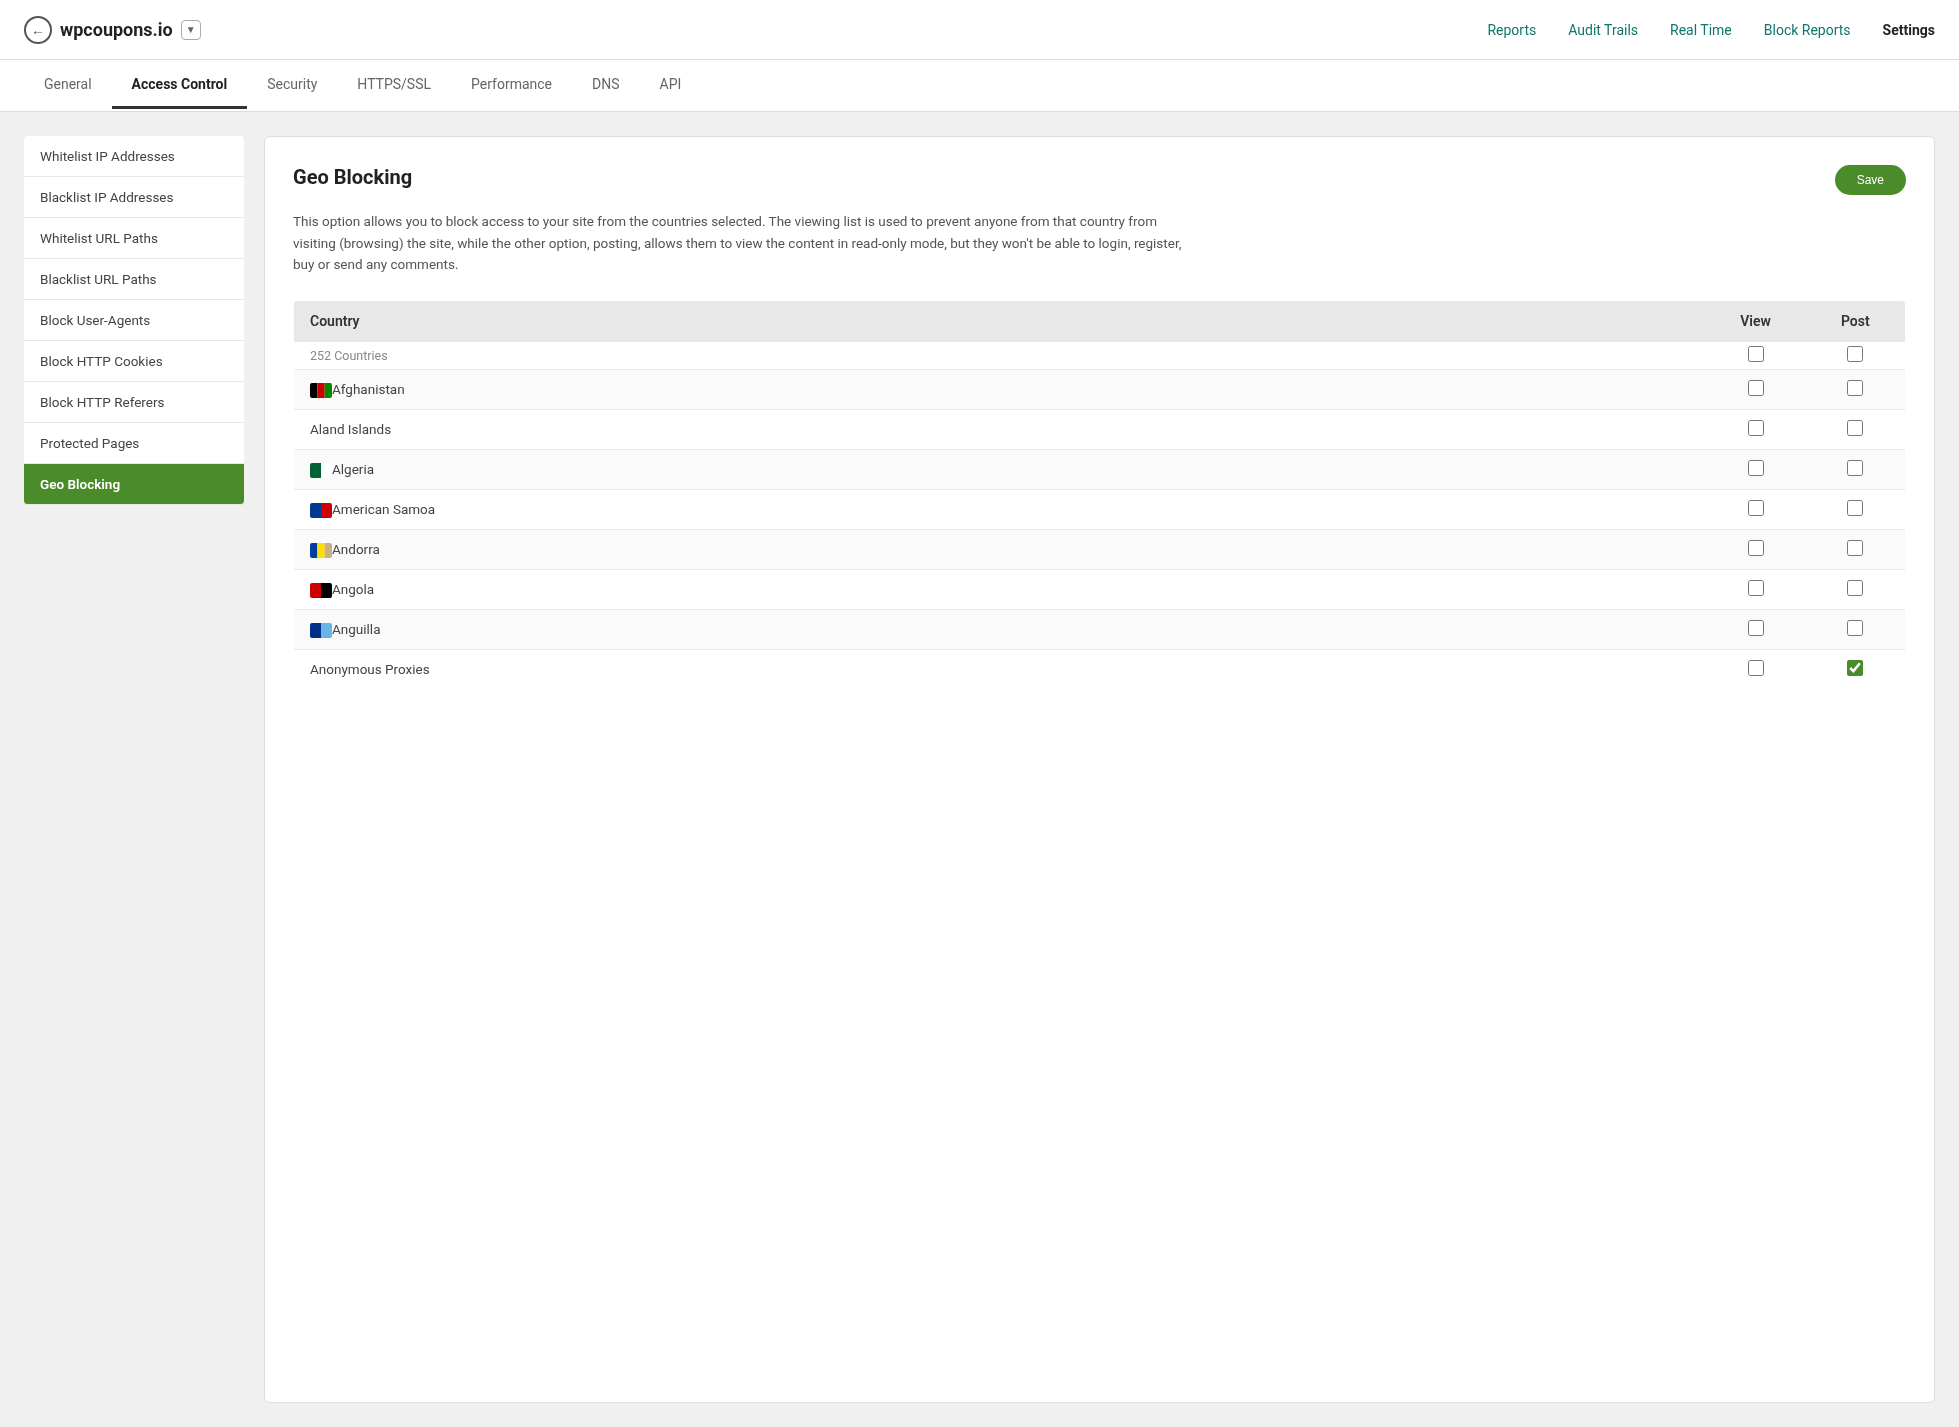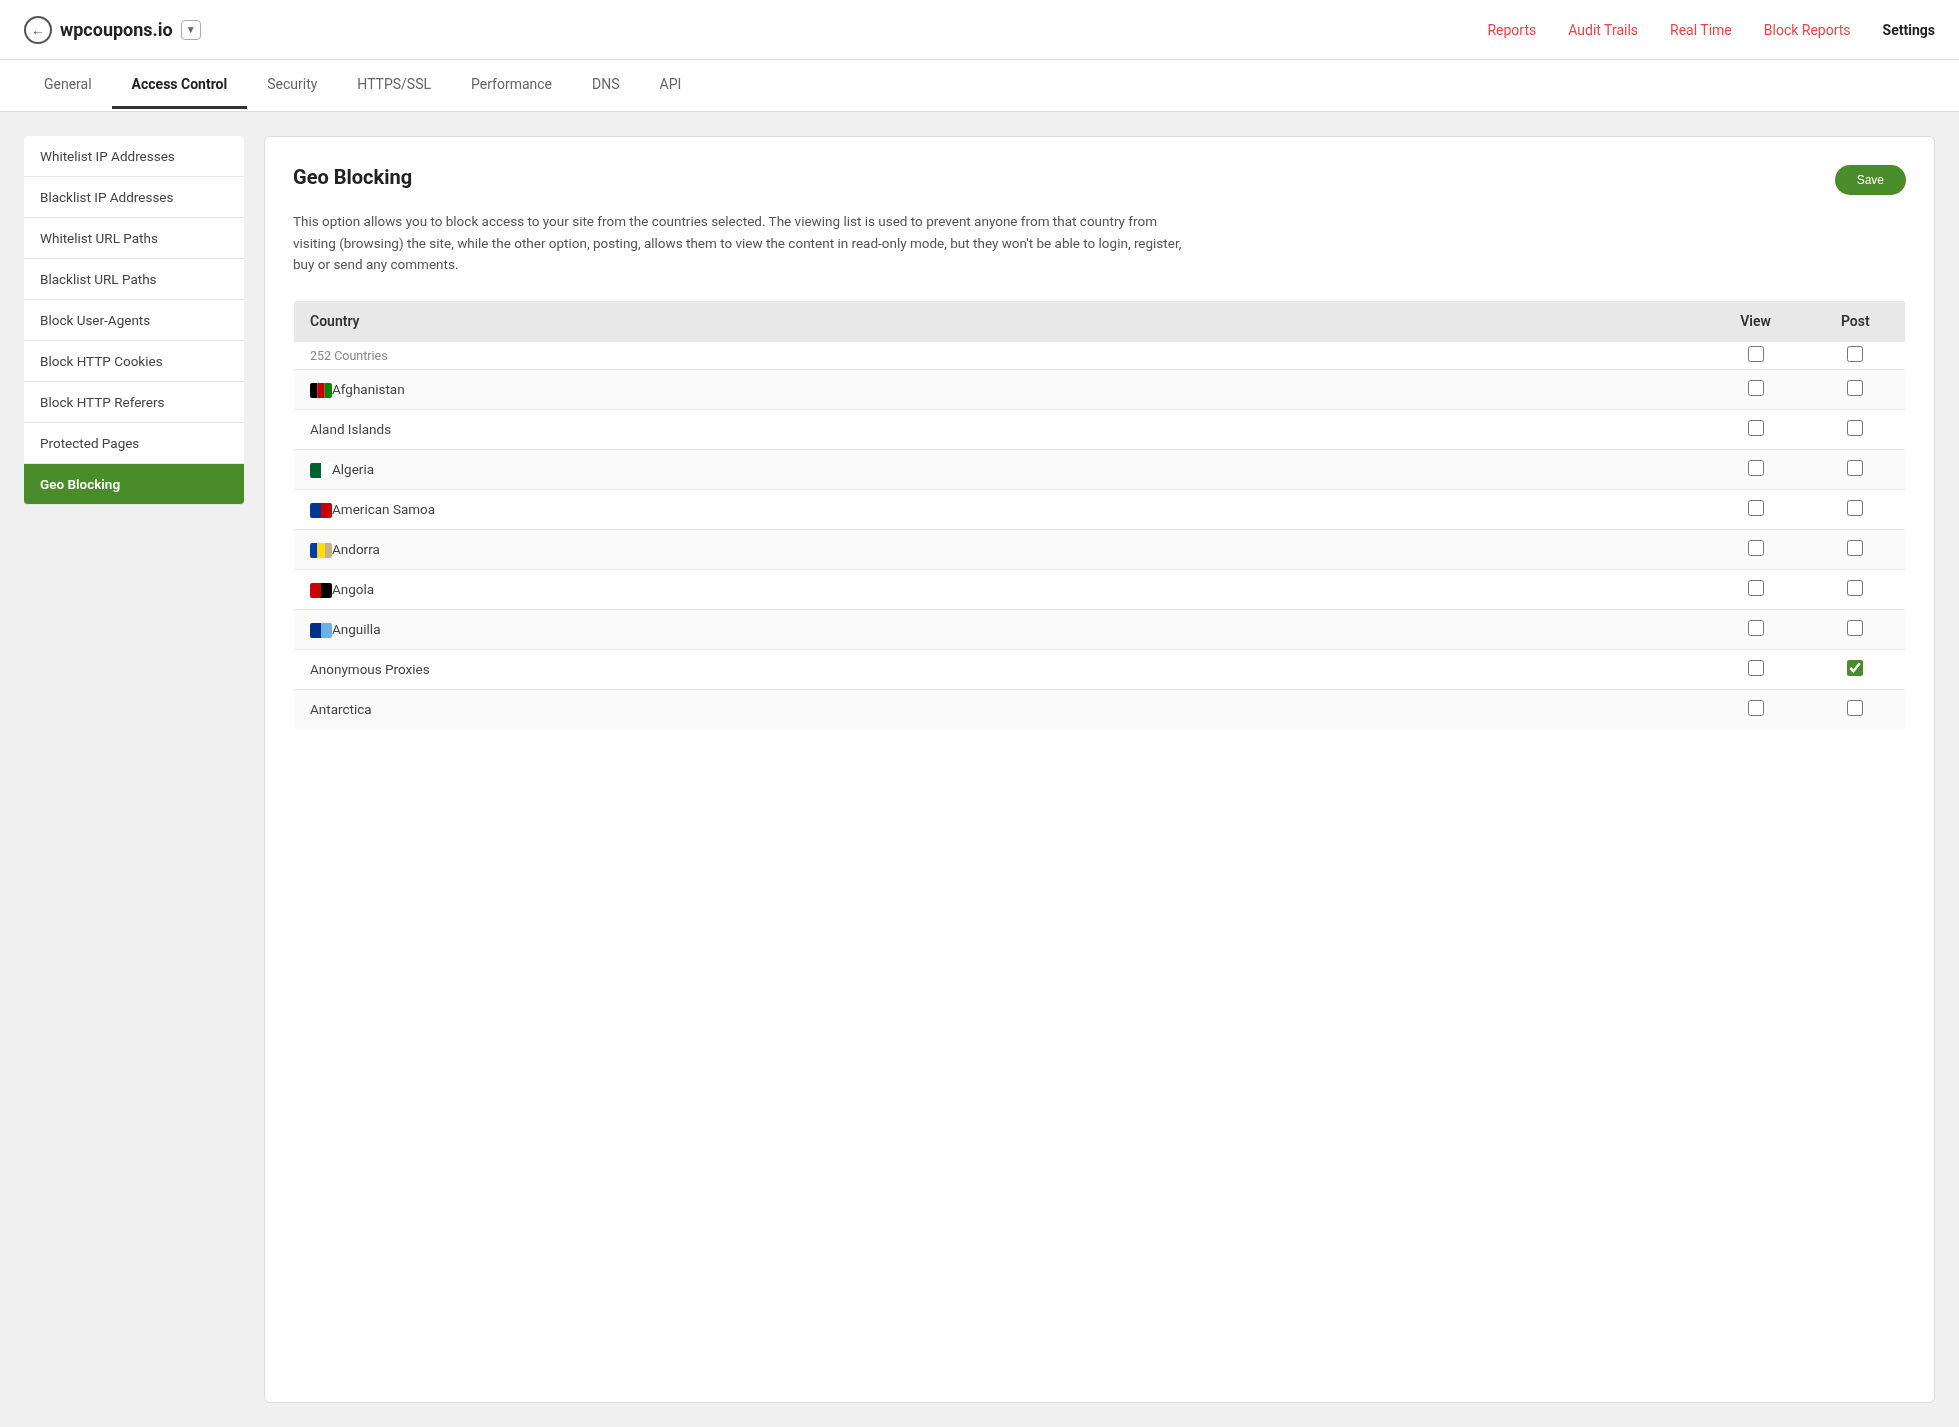--- a/index.html
+++ b/index.html
@@ -48,21 +48,21 @@
       cursor: pointer;
       font-size: 10px;
       color: #666;
     }
     .top-nav-links {
       display: flex;
       align-items: center;
       gap: 32px;
     }
     .top-nav-link {
-      color: #ef4444;
+      color: #0f766e;
       text-decoration: none;
       font-size: 14px;
       cursor: pointer;
       white-space: nowrap;
     }
     .top-nav-link.active {
       font-weight: 700;
       color: #222;
     }
 
@@ -385,25 +385,16 @@
           </tr>
           <tr>
             <td>
               <div class="country-cell">
                 <span>Anonymous Proxies</span>
               </div>
             </td>
             <td class="check-col"><input type="checkbox" style=""></td>
             <td class="check-col"><input type="checkbox" checked="" style=""></td>
           </tr>
-          <tr>
-            <td>
-              <div class="country-cell">
-                <span>Antarctica</span>
-              </div>
-            </td>
-            <td class="check-col"><input type="checkbox" style=""></td>
-            <td class="check-col"><input type="checkbox" style=""></td>
-          </tr>
         </tbody>
     </table>
   </div>
 </div>
 
 </body></html>

